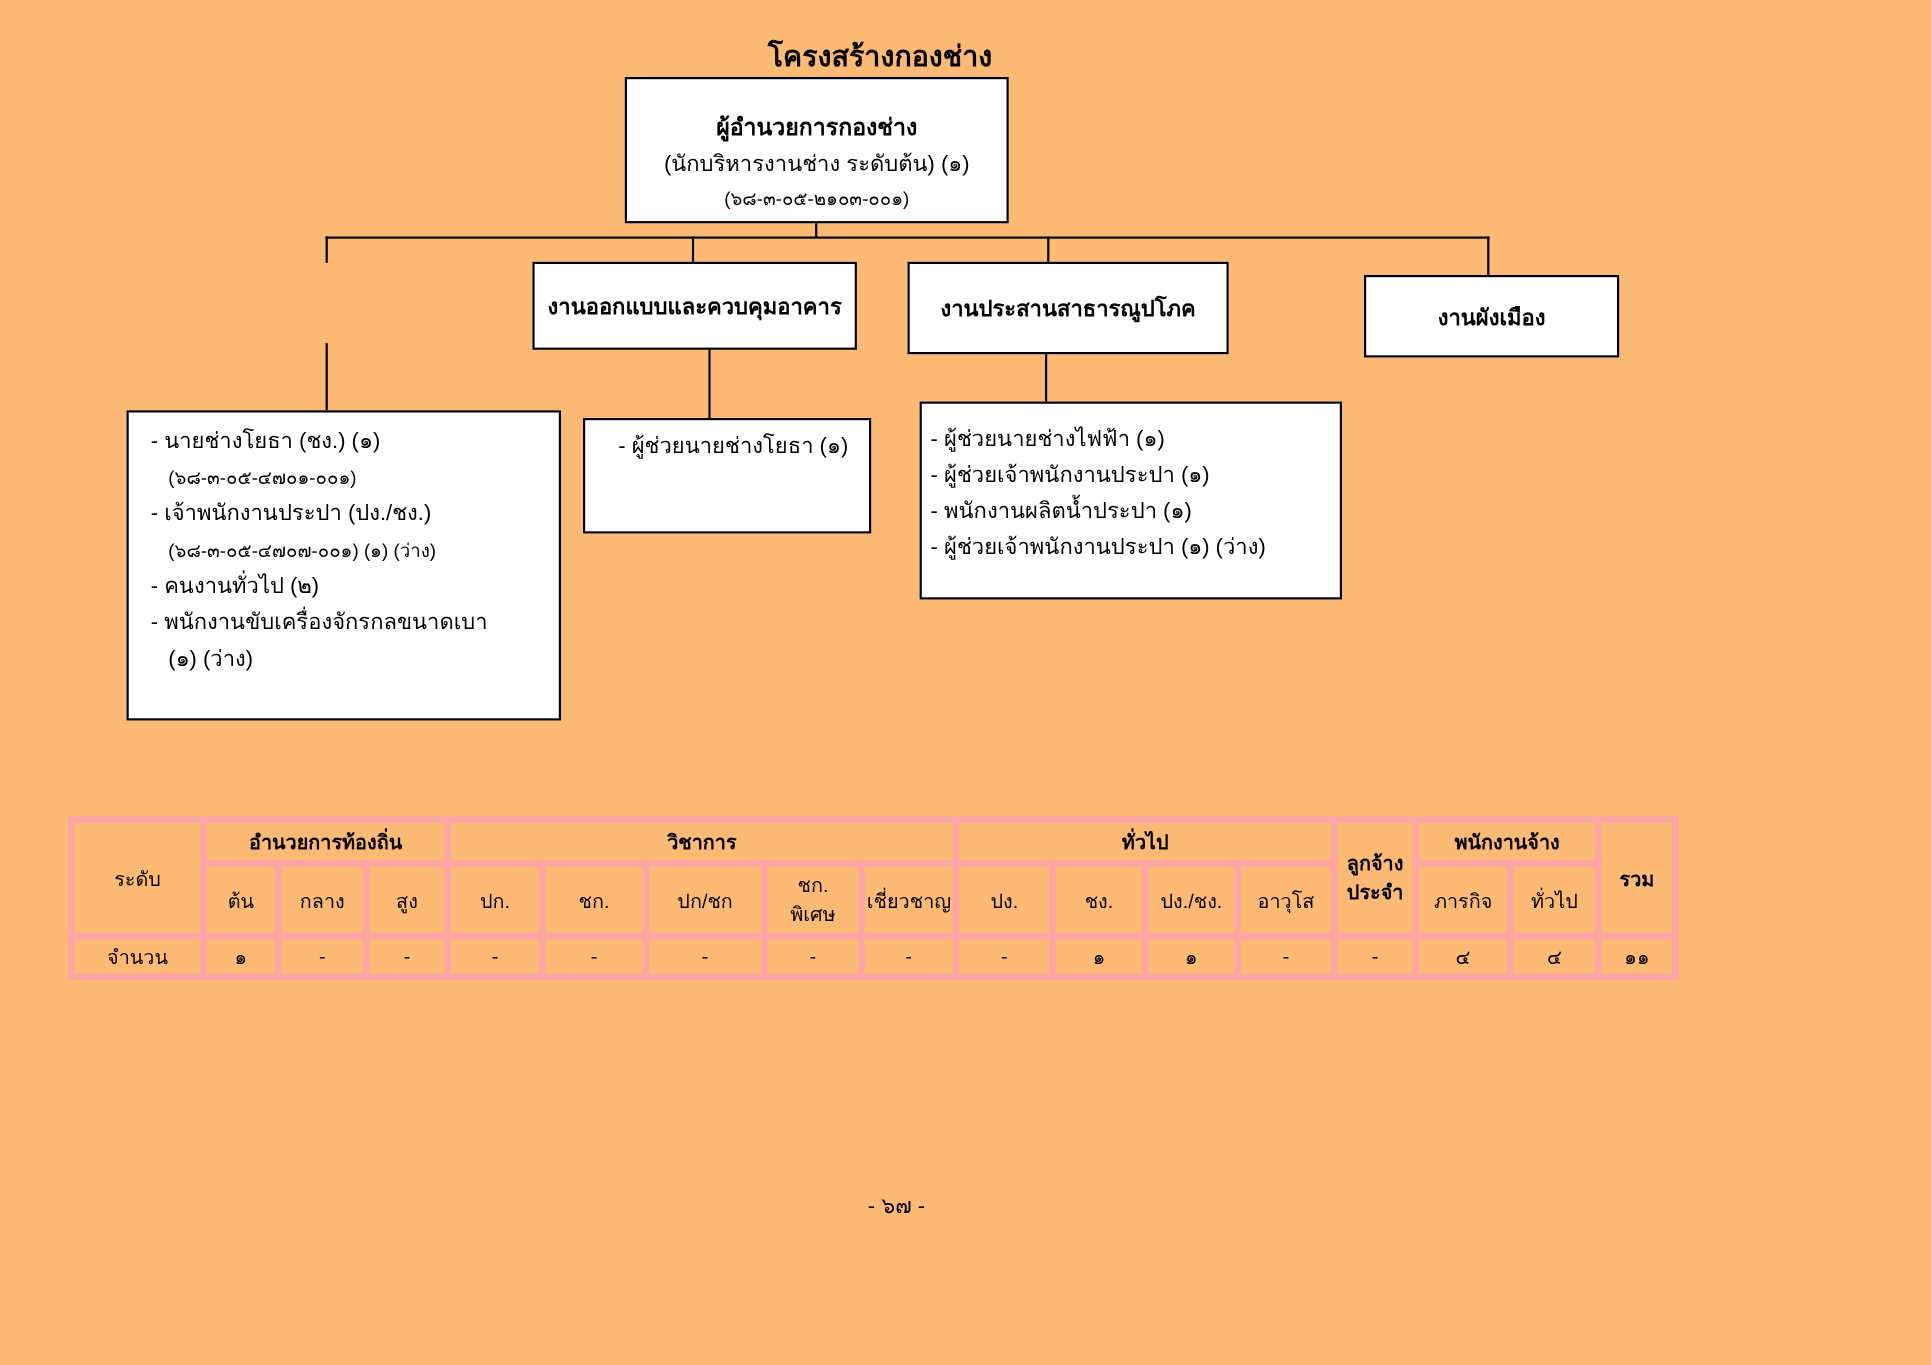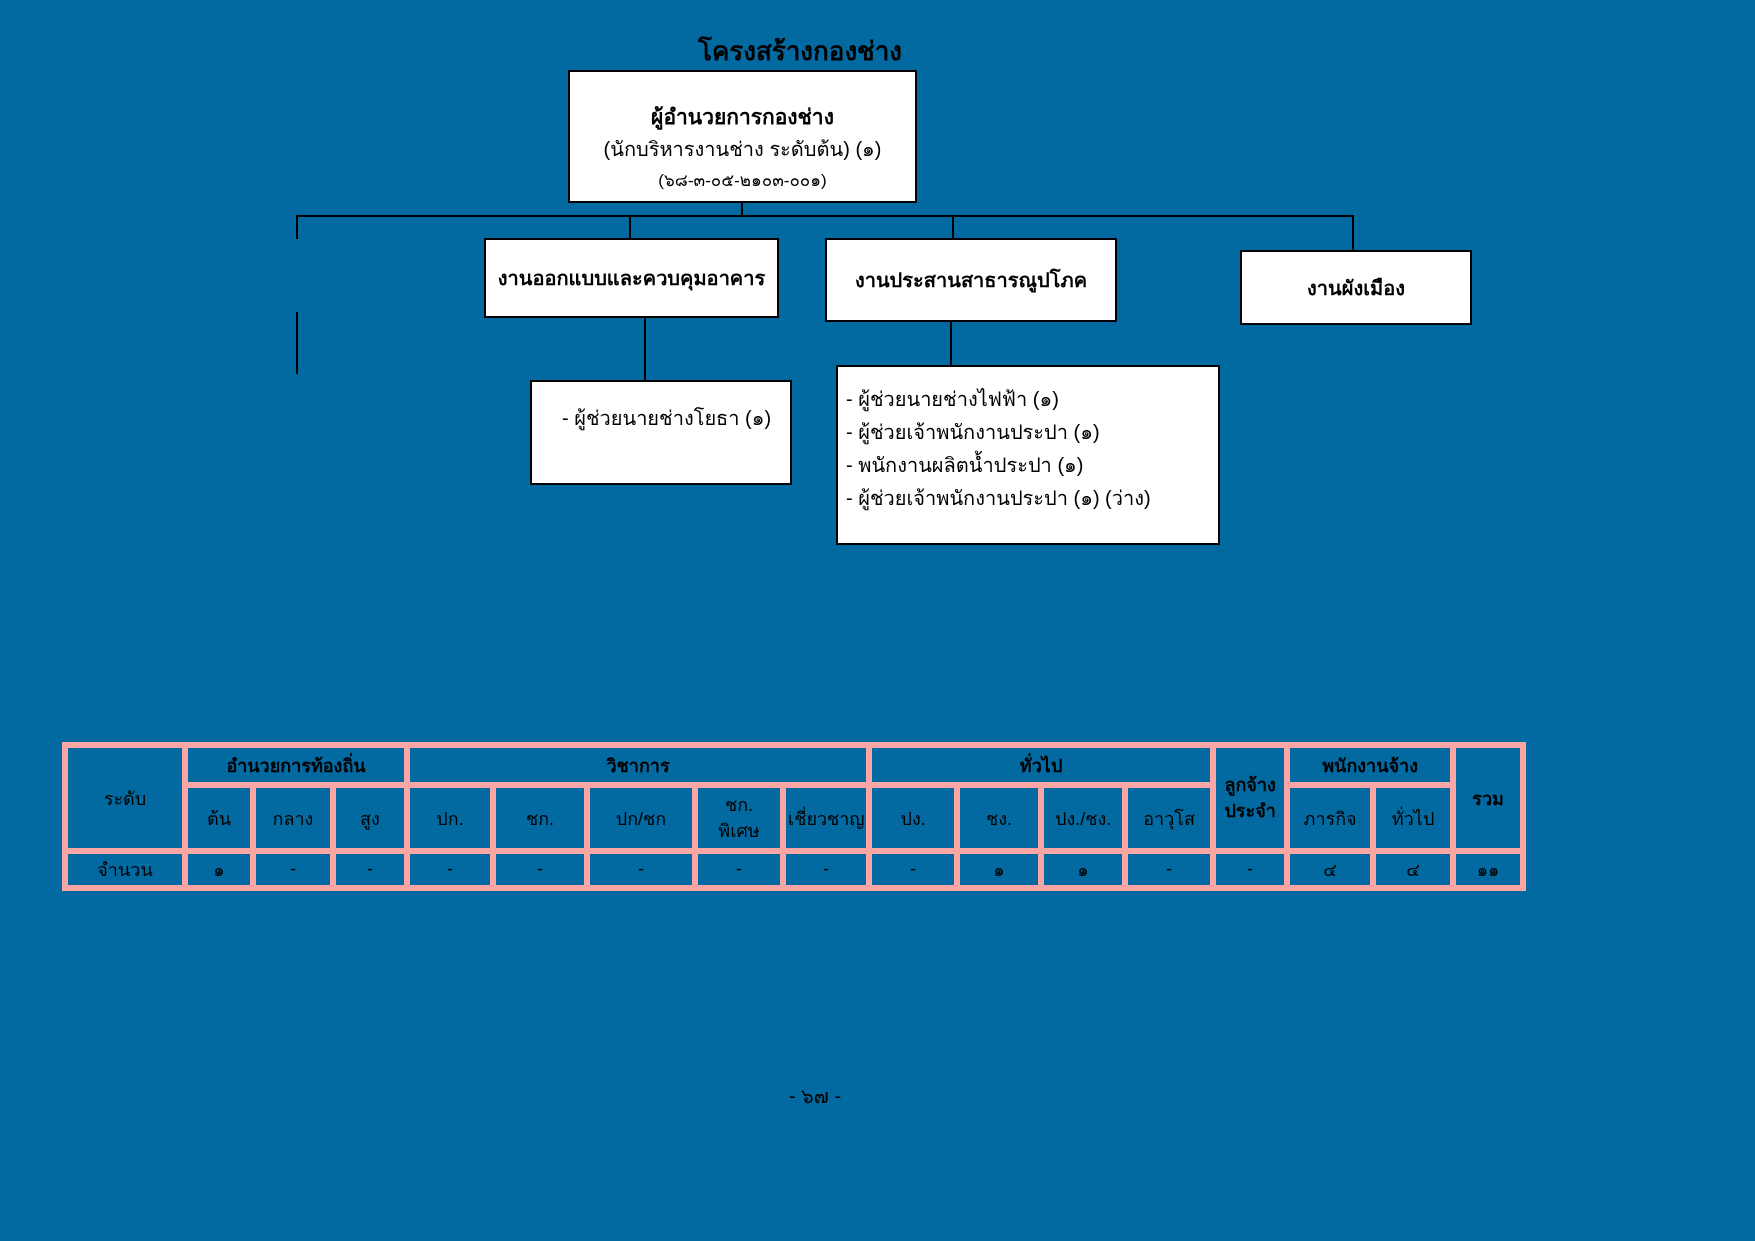--- a/index.html
+++ b/index.html
@@ -1,17 +1,17 @@
 <!DOCTYPE html>
 <html><head>
 <meta charset="utf-8">
 <style>
   html,body { margin:0; padding:0; background:#ffffff; }
   body { font-family:"Liberation Sans","DejaVu Sans",sans-serif; color:#000; }
-  .canvas { position:relative; width:1755px; height:1241px; background:#0369a1; overflow:hidden; }
+  .canvas { position:relative; width:1755px; height:1241px; background:#fdba74; overflow:hidden; }
 
   .page-title { position:absolute; left:550px; top:30px; width:500px; text-align:center;
                 font-size:26px; font-weight:bold; }
 
   .box { position:absolute; border:2px solid #000; background:#fff; box-sizing:border-box; }
 
   .director-box { display:flex; flex-direction:column; align-items:center; justify-content:flex-start;
                   padding-top:28px; }
   .director-title { font-size:21px; font-weight:bold; line-height:33px; }
   .director-sub { font-size:20px; line-height:33px; }
@@ -72,22 +72,31 @@
   <div class="box section-box" style="left:484px; top:238px; width:295px; height:80px;">
     <span>งานออกแบบและควบคุมอาคาร</span>
   </div>
   <div class="box section-box" style="left:825px; top:238px; width:292px; height:84px;">
     <span>งานประสานสาธารณูปโภค</span>
   </div>
   <div class="box section-box" style="left:1240px; top:250px; width:232px; height:75px;">
     <span>งานผังเมือง</span>
   </div>
 
+  <div class="box detail-box" style="left:115px; top:373px; width:395px; height:282px; padding:10px 0 0 20px;">
+    <div class="dline">- นายช่างโยธา (ชง.) (๑)</div>
+    <div class="dline code">(๖๘-๓-๐๕-๔๗๐๑-๐๐๑)</div>
+    <div class="dline">- เจ้าพนักงานประปา (ปง./ชง.)</div>
+    <div class="dline code">(๖๘-๓-๐๕-๔๗๐๗-๐๐๑) (๑) (ว่าง)</div>
+    <div class="dline">- คนงานทั่วไป (๒)</div>
+    <div class="dline">- พนักงานขับเครื่องจักรกลขนาดเบา</div>
+    <div class="dline indent">(๑) (ว่าง)</div>
+  </div>
 
-  <div class="box detail-box" style="left:530px; top:380px; width:262px; height:105px; padding:20px 0 0 30px;">
+  <div class="box detail-box" style="left:530px; top:380px; width:262px; height:105px; padding:8px 0 0 30px;">
     <div class="dline">- ผู้ช่วยนายช่างโยธา (๑)</div>
   </div>
 
   <div class="box detail-box" style="left:836px; top:365px; width:384px; height:180px; padding:16px 17px 0 8px;">
     <div class="dline">- ผู้ช่วยนายช่างไฟฟ้า (๑)</div>
     <div class="dline">- ผู้ช่วยเจ้าพนักงานประปา (๑)</div>
     <div class="dline">- พนักงานผลิตน้ำประปา (๑)</div>
     <div class="dline">- ผู้ช่วยเจ้าพนักงานประปา (๑) (ว่าง)</div>
   </div>
 

